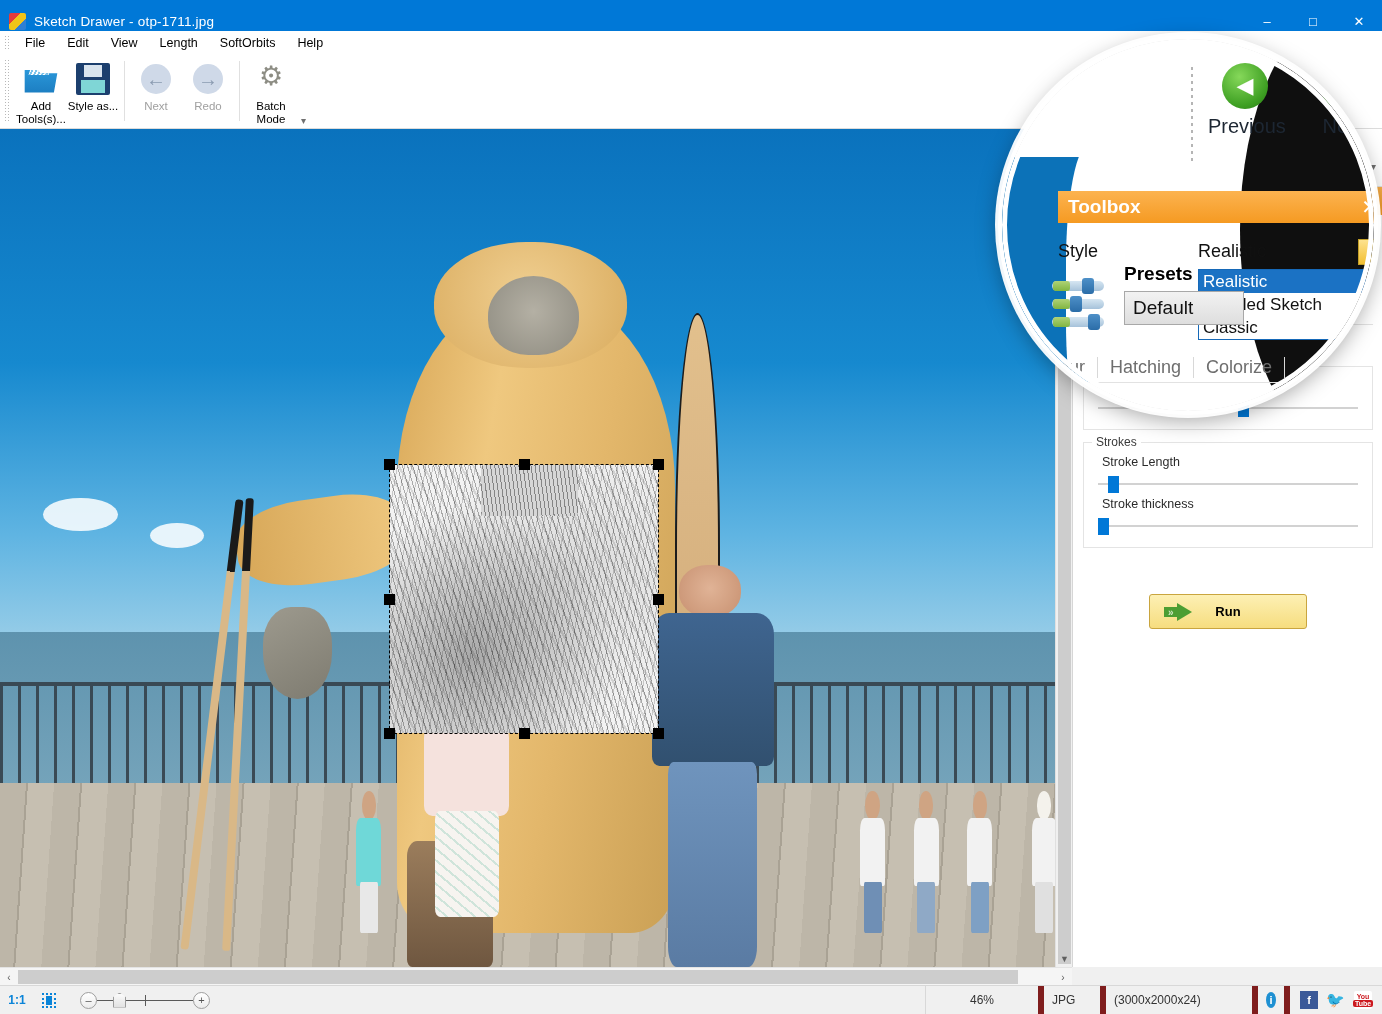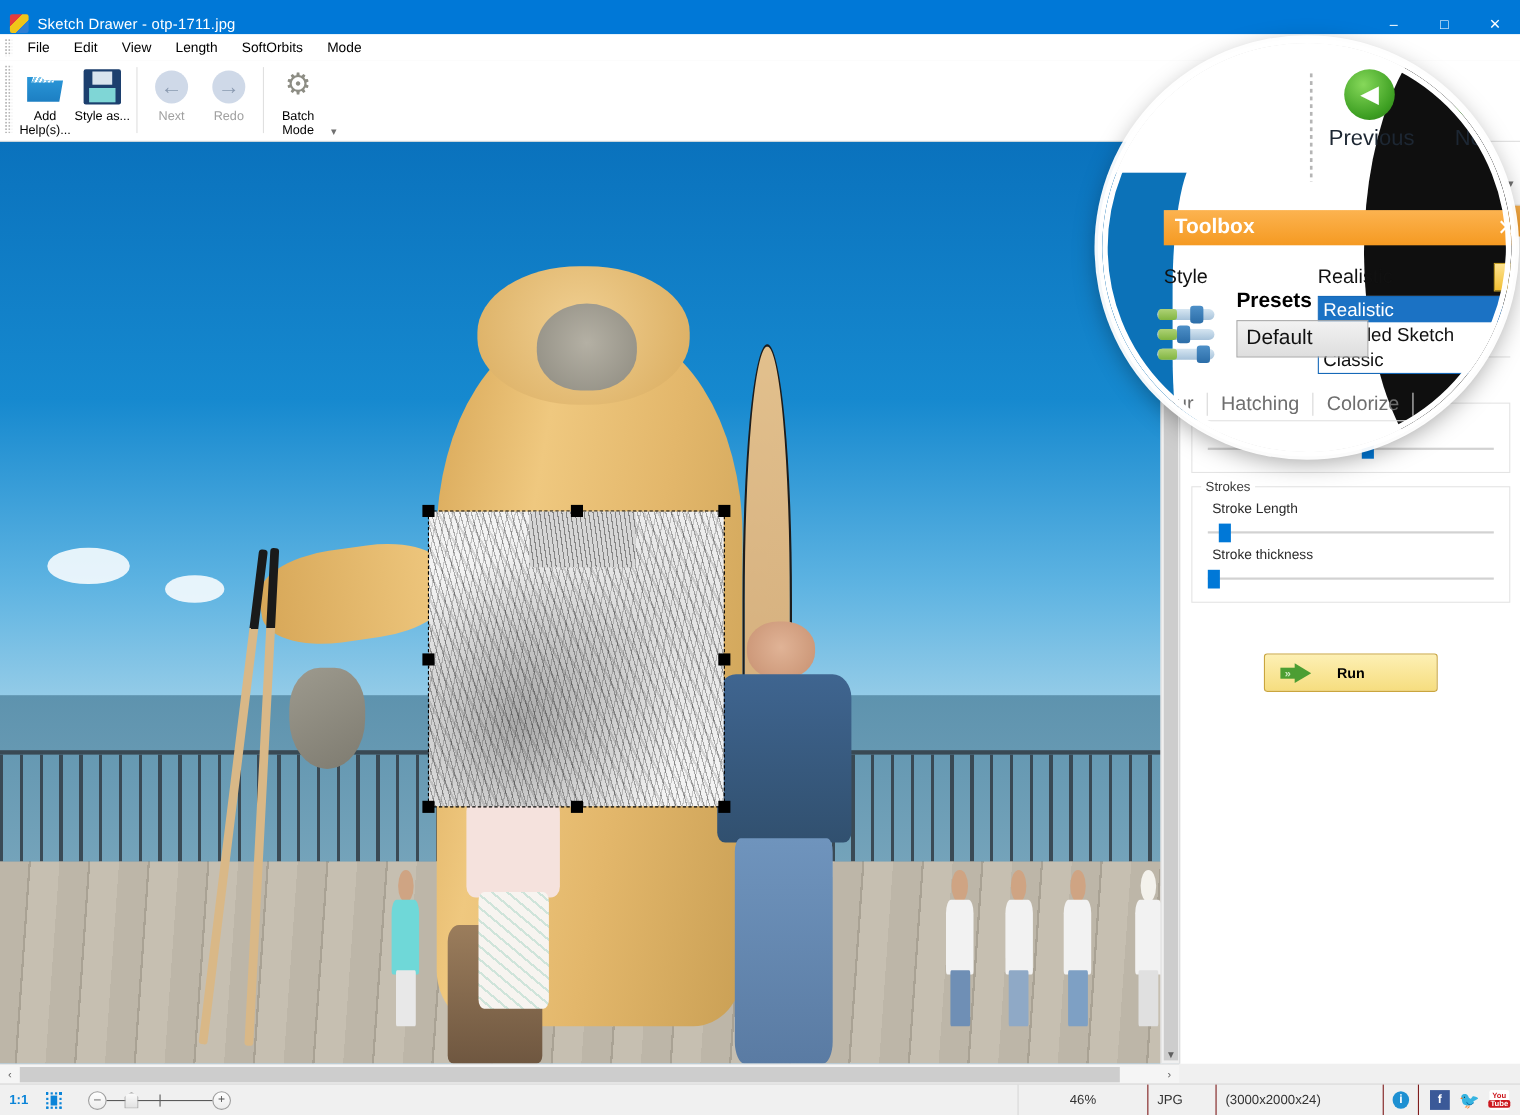--- a/index.html
+++ b/index.html
@@ -260,21 +260,21 @@
   .run-chev { position:absolute; left:4px; top:4px; color:#cfe8c2; font-size:10px; z-index:2; }
   .run-label { position:absolute; left:0; right:0; text-align:center; }
 
   
   .statusbar {
     position:absolute; left:0; bottom:0; width:1382px; height:29px;
     background:#f0f0f0; border-top:1px solid #d8d8d8; display:flex; align-items:center;
     font-size:12px; color:#333;margin-top:24px;
   }
   .sb-cell { height:29px; display:flex; align-items:center; justify-content:center;
-    border-right:1px solid #7f1d1d; padding:0 8px; }
+    border-right:6px solid #7f1d1d; padding:0 8px; }
   .sb-11 { width:34px; color:#0a84d8; font-weight:bold; border:none; }
   .sb-fit { width:30px; border:none; }
   .fit-icon { width:19px; height:15px; position:relative; }
   .fit-icon:before { content:""; position:absolute; inset:0; border:2px dotted #0a84d8; }
   .fit-icon:after { content:""; position:absolute; left:4px; top:3px; right:4px; bottom:3px; background:#0a84d8; }
   .zoomctl { display:flex; align-items:center; gap:0; margin-left:8px; }
   .zc-btn { width:17px; height:17px; border-radius:50%; border:1px solid #9e9e9e;
     background:linear-gradient(#fff,#ececec); display:flex; align-items:center;
     justify-content:center; font-size:11px; color:#555; }
   .zc-track { position:relative; width:96px; height:17px; }
@@ -386,29 +386,29 @@
     </div>
   </div>
 
   <div class="menubar">
     <div class="grip"></div>
     <div class="menu-item">File</div>
     <div class="menu-item">Edit</div>
     <div class="menu-item">View</div>
     <div class="menu-item">Length</div>
     <div class="menu-item">SoftOrbits</div>
-    <div class="menu-item">Mode</div>
+    <div class="menu-item">Help</div>
   </div>
 
   <div class="toolbar">
     <div class="tb-grip"></div>
 
     <div class="tb-btn">
       <div class="tb-icon ic-folder"></div>
-      <span>Add Help(s)...</span>
+      <span>Add Tools(s)...</span>
     </div>
 
     <div class="tb-btn">
       <div class="tb-icon ic-floppy"></div>
       <span>Style as...</span>
     </div>
 
     <div class="tb-sep"></div>
 
     <div class="tb-btn disabled">

